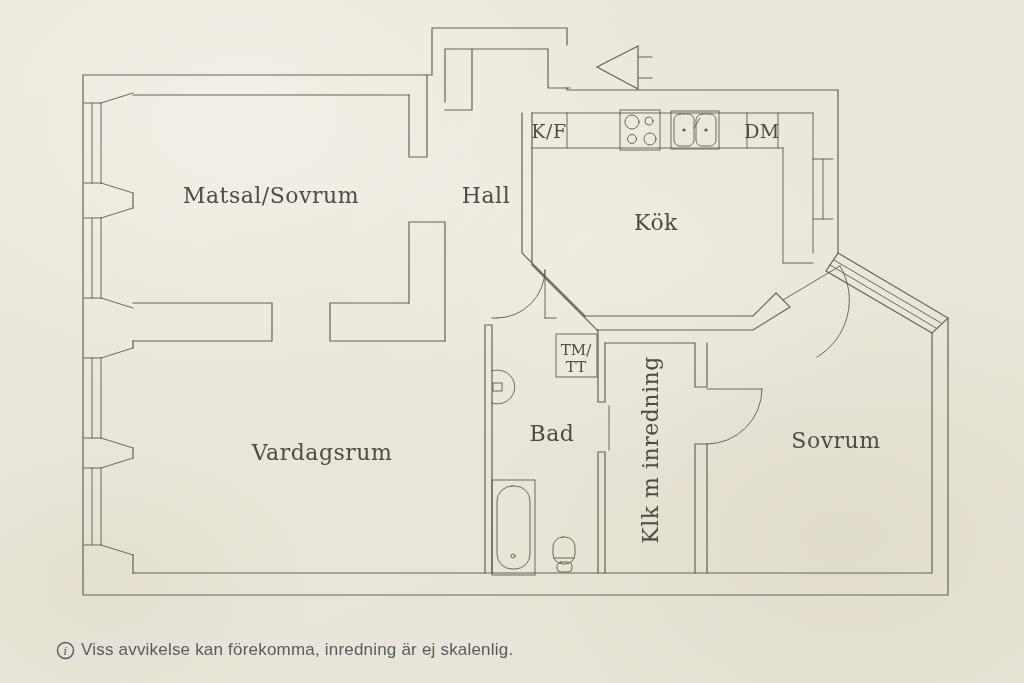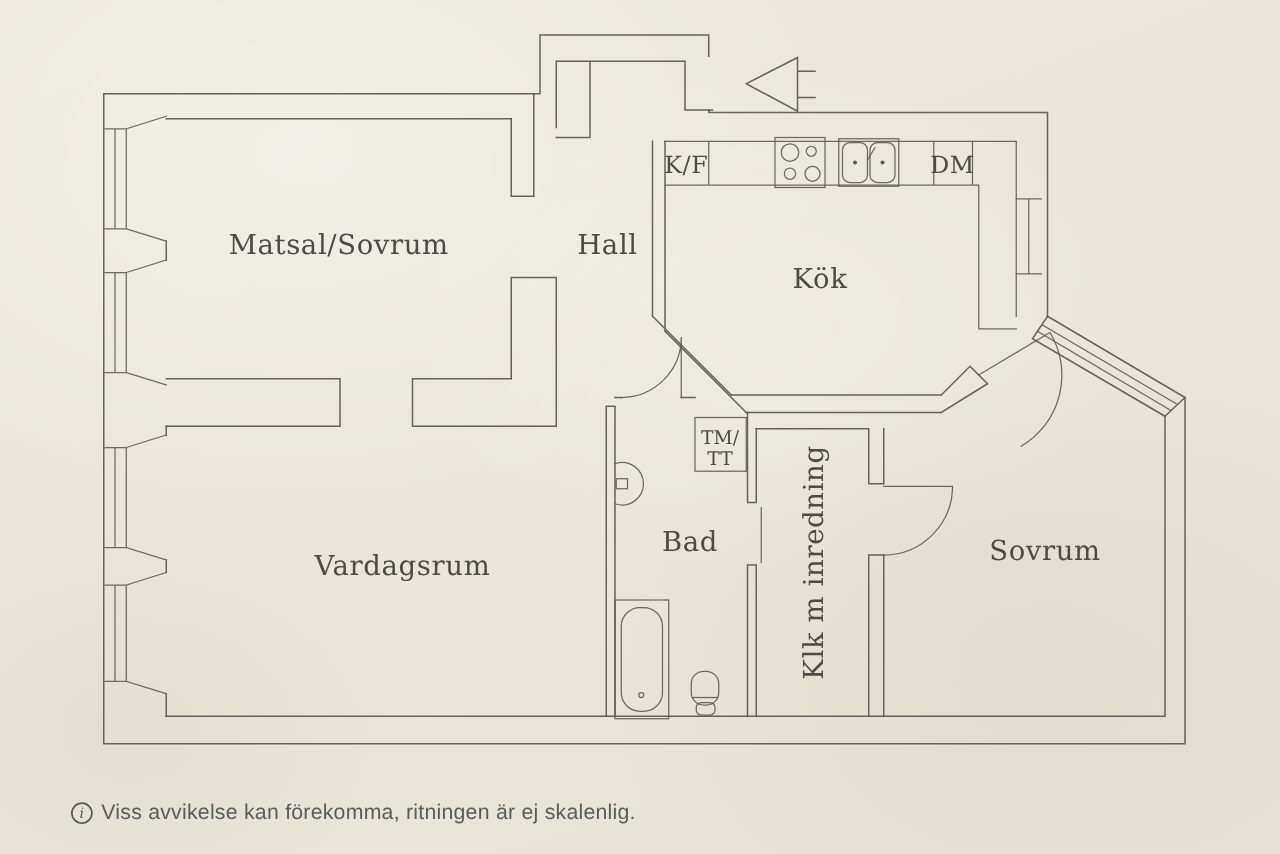--- a/index.html
+++ b/index.html
@@ -164,15 +164,15 @@
     <text class="small-label" x="762" y="138">DM</text>
     <text class="tiny-label" x="576" y="355">TM/</text>
     <text class="tiny-label" x="576" y="372">TT</text>
   </svg>
 
   <div class="footer">
     <svg class="info" width="19" height="19" viewBox="0 0 19 19">
       <circle cx="9.5" cy="9.5" r="8" fill="none" stroke="#585c5f" stroke-width="1.4"></circle>
       <text x="9.5" y="13.6" text-anchor="middle" font-family="DejaVu Serif, serif" font-style="italic" font-size="11.5" fill="#585c5f">i</text>
     </svg>
-    <span>Viss avvikelse kan förekomma, ritningen är ej skalenlig.</span>
+    <span>Viss avvikelse kan förekomma, inredning är ej skalenlig.</span>
   </div>
 </div>
 
 </body></html>

